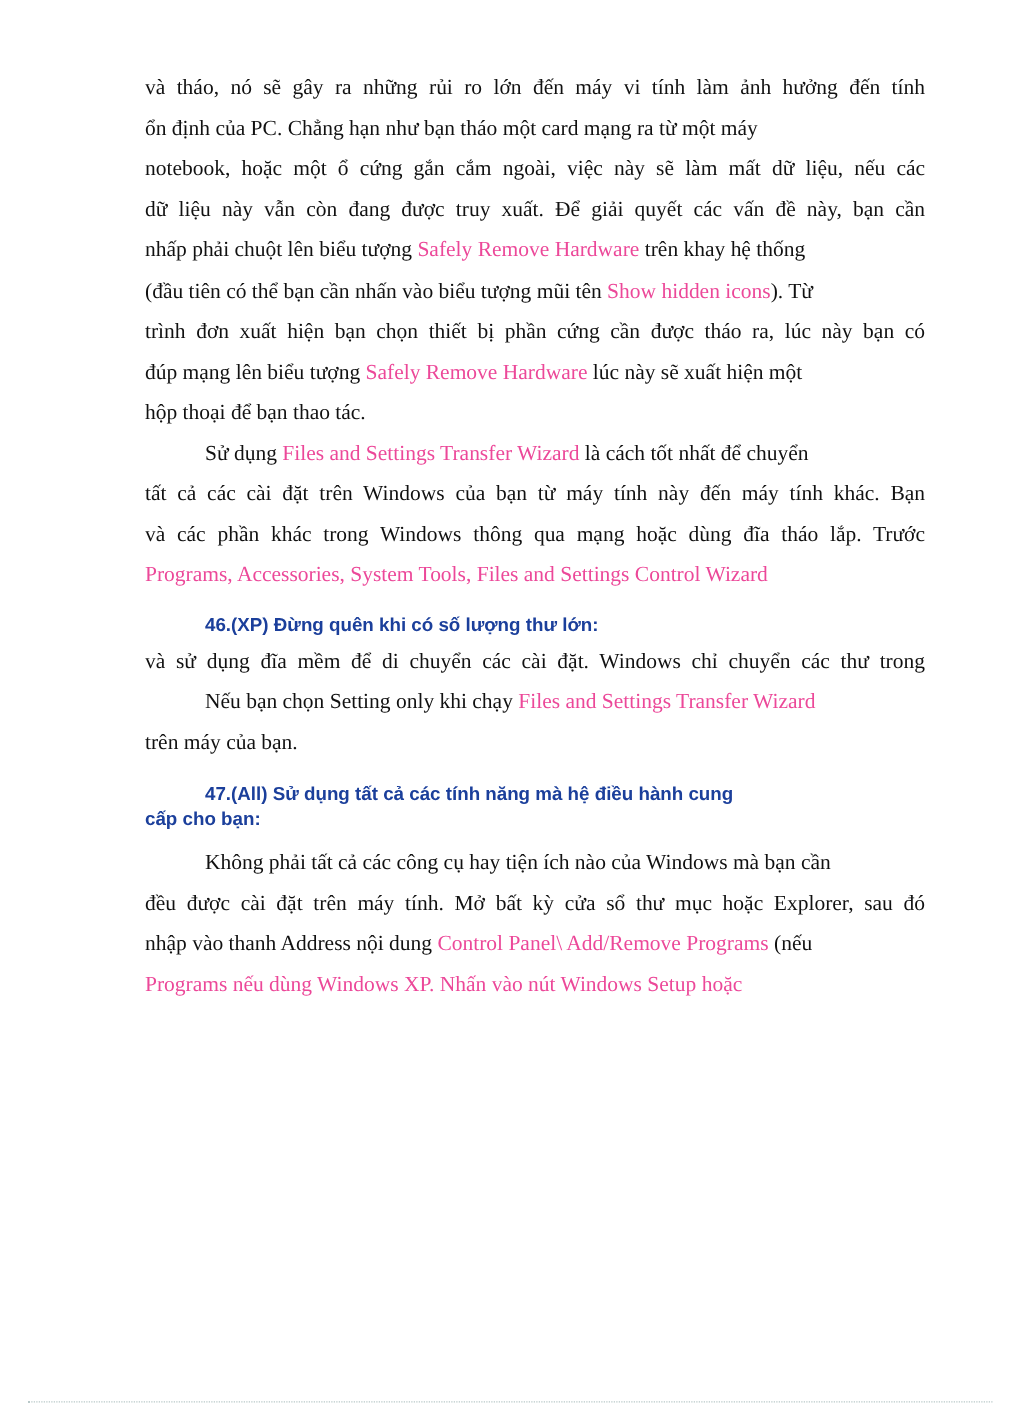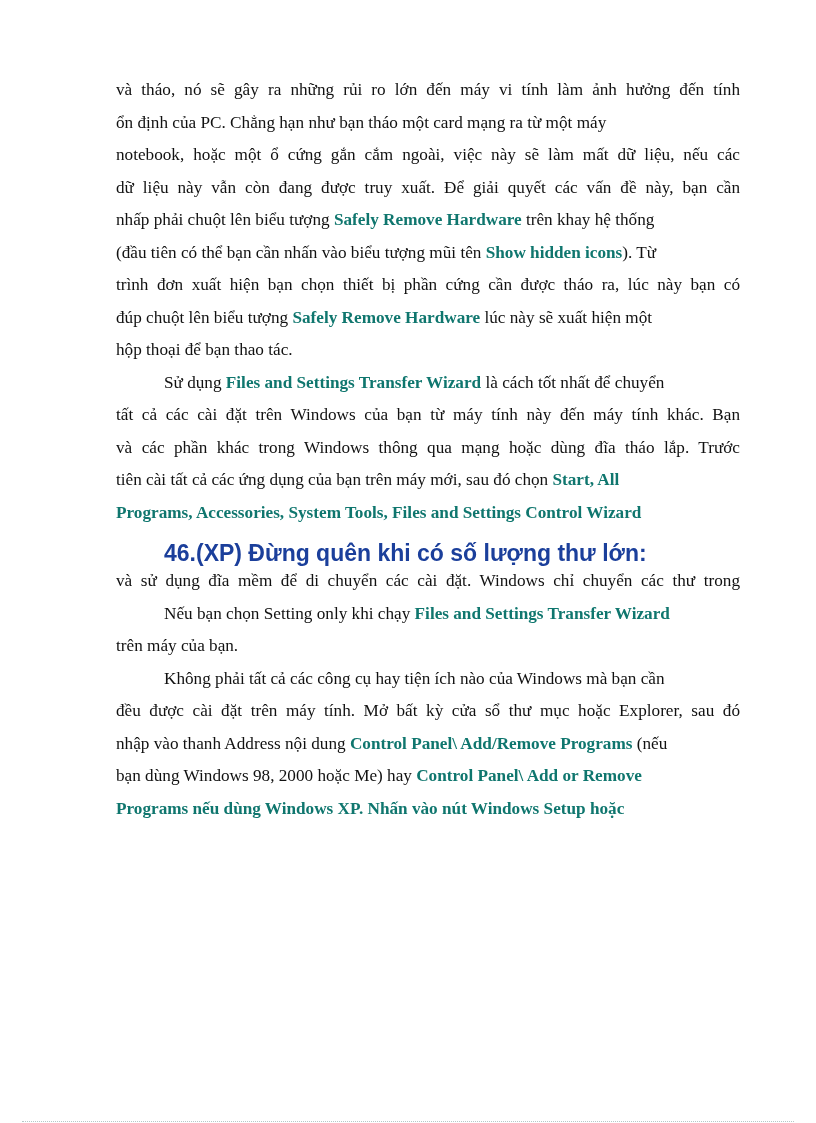--- a/index.html
+++ b/index.html
@@ -1,28 +1,28 @@
 <!DOCTYPE html>
 <html><head>
   <meta charset="utf-8">
   <style>
     html, body { margin: 0; padding: 0; background: #ffffff; }
     body { width: 816px; height: 1123px; position: relative; overflow: hidden; }
     .page {
-      position: absolute; left: 116px; top: 74px; width: 624px;
+      position: absolute; left: 116px; top: 54px; width: 624px;
       font-family: "Liberation Serif", serif; font-size: 17.2px; color: #111;
       line-height: 32.5px;
     }
     .line { white-space: nowrap; display: block; }
     .justify { text-align: justify; text-align-last: justify; }
     .indent { padding-left: 48px; }
-    .hl { color: #0f766e; font-weight: bold; }
+    .hl { color: #ec4899; font-weight: normal; }
     .heading {
       font-family: "Liberation Sans", sans-serif; font-weight: bold;
-      color: #1b3f9b; font-size: 23px; line-height: 20px;
+      color: #1b3f9b; font-size: 15px; line-height: 20px;
     }
     .h46 { margin-top: 14px; margin-bottom: 2px; }
     .h47 { margin-top: 16px; margin-bottom: 8px; }
     .footer-rule {
       position: absolute; left: 22px; right: 22px; top: 1121px;
       border-top: 1px dotted #b8c8c8;
     }
   </style>
 </head>
 <body>
@@ -30,42 +30,44 @@
 <div class="page">
 
   <div>
     <span class="line justify">và tháo, nó sẽ gây ra những rủi ro lớn đến máy vi tính làm ảnh hưởng đến tính</span>
     <span class="line">ổn định của PC. Chẳng hạn như bạn tháo một card mạng ra từ một máy</span>
     <span class="line justify">notebook, hoặc một ổ cứng gắn cắm ngoài, việc này sẽ làm mất dữ liệu, nếu các</span>
     <span class="line justify">dữ liệu này vẫn còn đang được truy xuất. Để giải  quyết các vấn đề này, bạn cần</span>
     <span class="line"><span>nhấp phải chuột lên biểu tượng </span><span class="hl">Safely Remove Hardware</span><span> trên khay hệ thống</span></span>
     <span class="line"><span>(đầu tiên  có thể bạn cần nhấn vào biểu tượng mũi tên </span><span class="hl">Show hidden icons</span><span>). Từ</span></span>
     <span class="line justify">trình đơn xuất hiện bạn chọn thiết bị phần cứng cần được tháo ra, lúc này bạn có</span>
-    <span class="line"><span>đúp chuột lên biểu tượng </span><span class="hl">Safely Remove Hardware</span><span> lúc này sẽ xuất hiện một</span></span>
+    <span class="line"><span>đúp mạng lên biểu tượng </span><span class="hl">Safely Remove Hardware</span><span> lúc này sẽ xuất hiện một</span></span>
     <span class="line">hộp thoại để bạn thao tác.</span>
   </div>
 
   <div>
     <span class="line indent"><span>Sử dụng </span><span class="hl">Files and Settings Transfer Wizard</span><span> là cách tốt nhất để chuyển</span></span>
     <span class="line justify">tất cả các cài đặt trên Windows của bạn từ máy tính này đến máy tính khác. Bạn</span>
     <span class="line justify">và các phần khác trong Windows thông qua mạng hoặc dùng đĩa tháo lắp. Trước</span>
-    <span class="line"><span>tiên cài tất cả các ứng dụng của bạn trên máy mới, sau đó chọn </span><span class="hl">Start, All</span></span>
     <span class="line hl">Programs, Accessories, System Tools, Files and Settings Control Wizard</span>
   </div>
 
   <div class="heading h46 indent">46.(XP) Đừng quên khi có số lượng thư lớn:</div>
   <div>
     <span class="line justify">và sử dụng đĩa mềm để di chuyển các cài đặt. Windows chỉ chuyển các thư trong</span>
     <span class="line indent"><span>Nếu bạn chọn Setting only khi chạy </span><span class="hl">Files and Settings Transfer Wizard</span></span>
     <span class="line">trên máy của bạn.</span>
   </div>
 
+  <div class="heading h47">
+    <div class="indent">47.(All) Sử dụng tất cả các tính năng mà hệ điều hành cung</div>
+    <div>cấp cho bạn:</div>
+  </div>
   <div>
     <span class="line indent">Không phải tất cả các công cụ hay tiện ích nào của Windows mà bạn cần</span>
     <span class="line justify">đều được cài đặt trên máy tính. Mở bất kỳ cửa sổ thư mục hoặc Explorer, sau đó</span>
     <span class="line"><span>nhập vào thanh Address nội dung </span><span class="hl">Control Panel\ Add/Remove Programs</span><span> (nếu</span></span>
-    <span class="line"><span>bạn dùng Windows 98, 2000 hoặc Me) hay </span><span class="hl">Control Panel\ Add or Remove</span></span>
     <span class="line hl">Programs nếu dùng Windows XP. Nhấn vào nút  Windows Setup hoặc</span>
   </div>
 
 </div>
 
 <div class="footer-rule"></div>
 
 </body></html>

